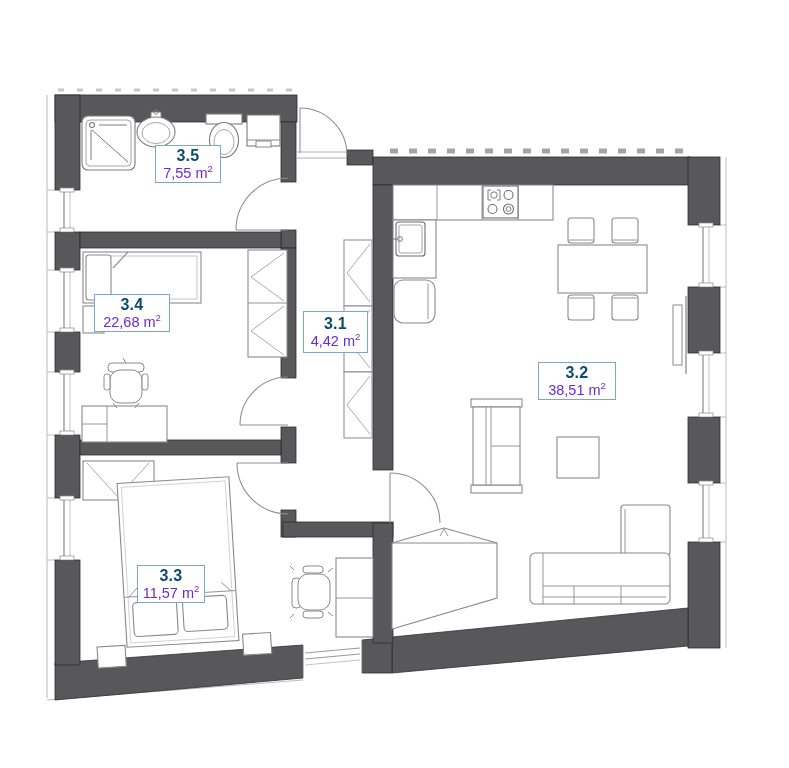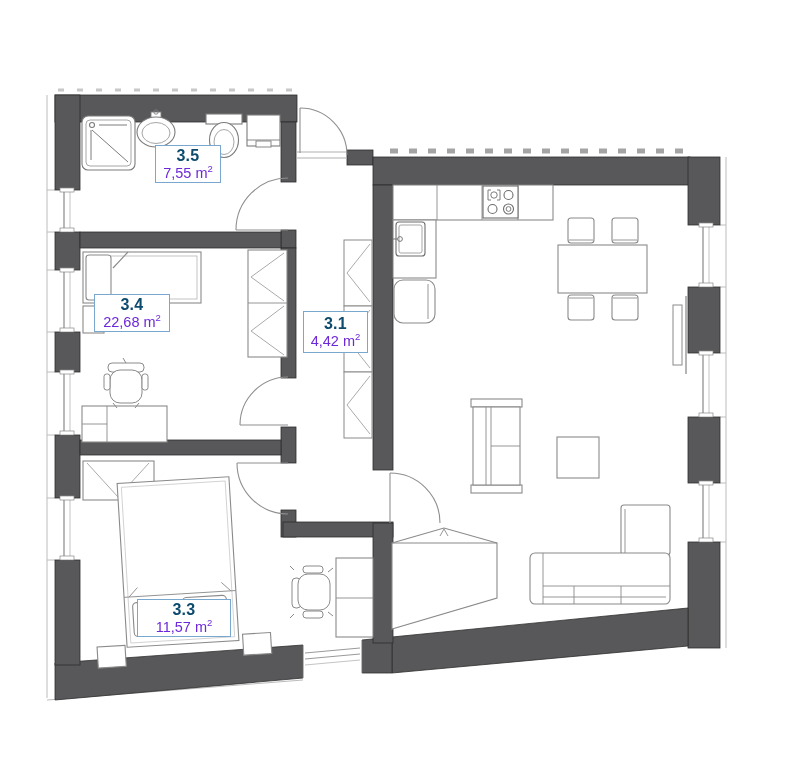--- a/index.html
+++ b/index.html
@@ -343,19 +343,23 @@
 <div class="room-label" style="left:94px;top:287px;width:76px;height:38px;margin-top:7px;">
   <div class="room-id">3.4</div>
   <div class="room-area"><span>22,68</span><span class="u">m</span><sup>2</sup></div>
 </div>
 
 <div class="room-label" style="left:303px;top:276px;width:65px;height:42px;margin-top:35px;">
   <div class="room-id">3.1</div>
   <div class="room-area"><span>4,42</span><span class="u">m</span><sup>2</sup></div>
 </div>
 
-
-<div class="room-label" style="left:137px;top:565px;width:94px;height:38px;margin-top:34px;">
+<div class="room-label" style="left:538px;top:362px;width:78px;height:38px;">
+  <div class="room-id">3.2</div>
+  <div class="room-area"><span>38,51</span><span class="u">m</span><sup>2</sup></div>
+</div>
+
+<div class="room-label" style="left:137px;top:565px;width:68px;height:38px;">
   <div class="room-id">3.3</div>
   <div class="room-area"><span>11,57</span><span class="u">m</span><sup>2</sup></div>
 </div>
 
 </div>
 
 </body></html>

